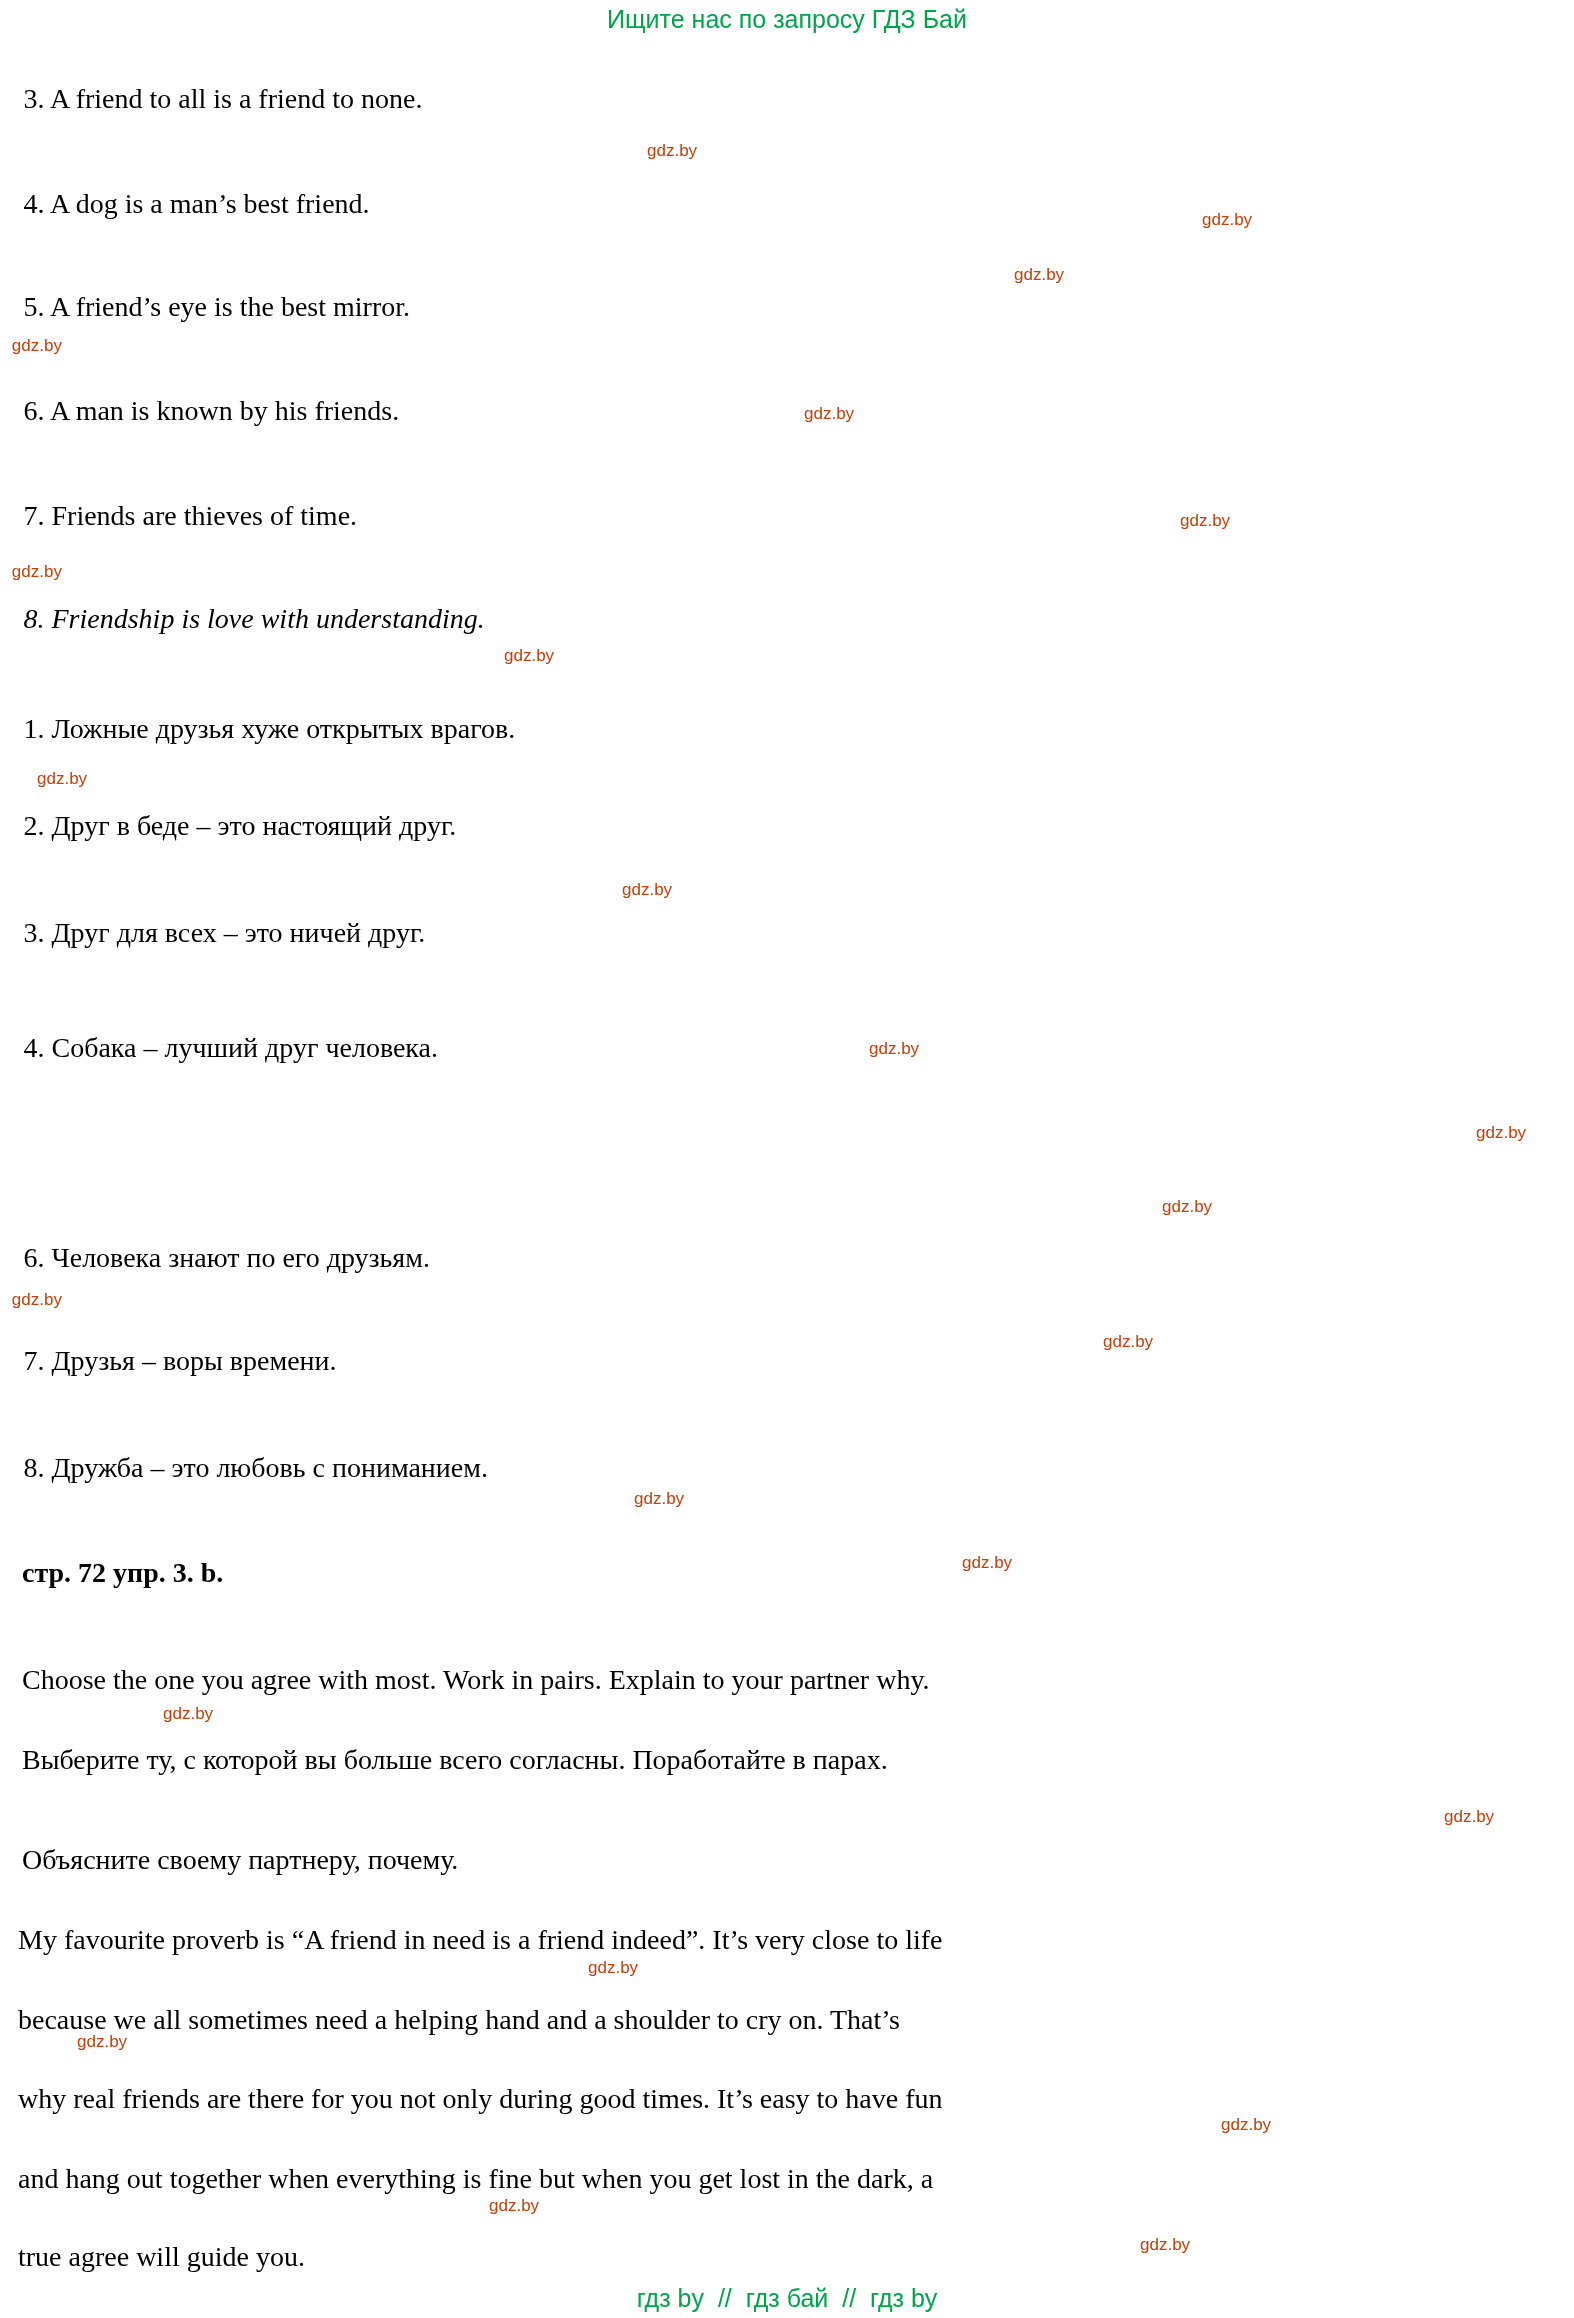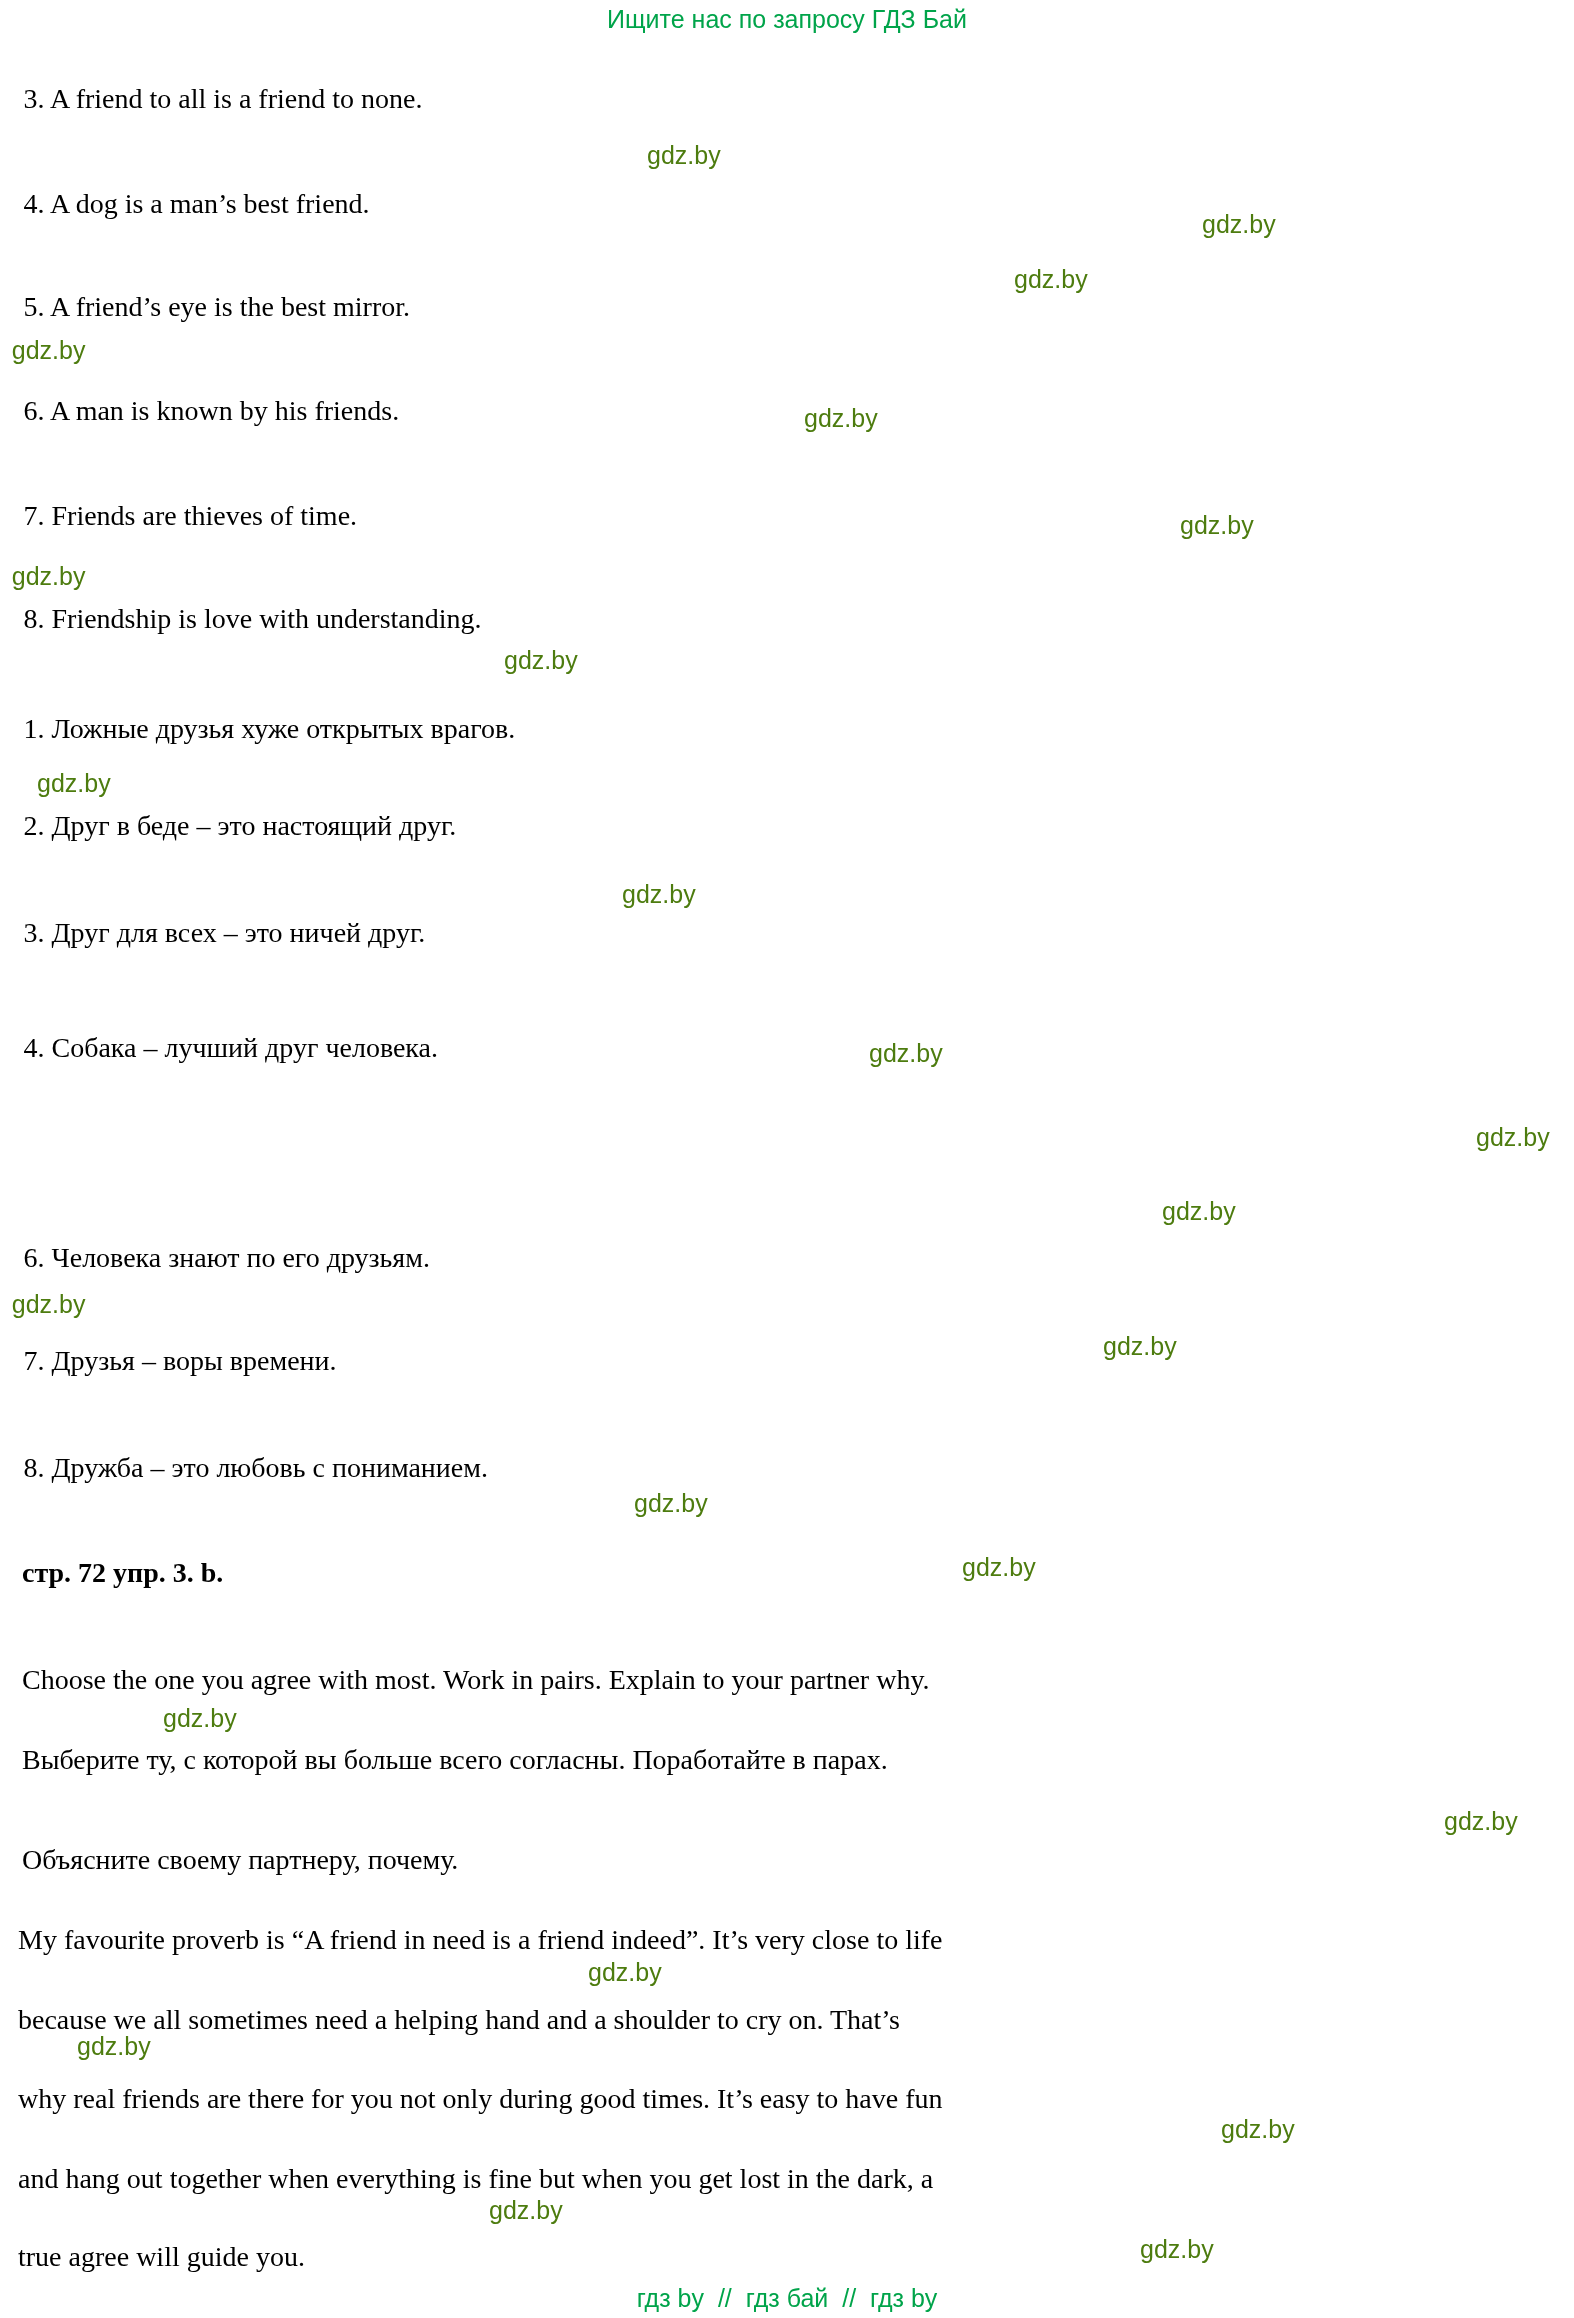--- a/index.html
+++ b/index.html
@@ -34,39 +34,39 @@
     color: #000000;
     white-space: nowrap;
     line-height: 1.2;
     font-family: "Liberation Serif", serif;
   }
   .heading {
     font-weight: bold;
   }
   .watermark {
     position: absolute;
-    font-size: 25px;
-    color: #4d7c0f;
+    font-size: 17px;
+    color: #c2410c;
     font-family: "Liberation Sans", sans-serif;
     white-space: nowrap;
   }
 </style>
 </head>
 <body>
 
 <div class="page">
 
   <div class="banner" style="top:4.7px;">Ищите нас по запросу ГДЗ Бай</div>
 
   <div class="line" style="top:82px;left:23.5px;">3. A friend to all is a friend to none.</div>
   <div class="line" style="top:187px;left:23.5px;">4. A dog is a man’s best friend.</div>
   <div class="line" style="top:290px;left:23.5px;">5. A friend’s eye is the best mirror.</div>
   <div class="line" style="top:394px;left:23.5px;">6. A man is known by his friends.</div>
   <div class="line" style="top:499px;left:23.5px;">7. Friends are thieves of time.</div>
-  <div class="line" style="top:602px;left:23.5px;">8. Friendship is love with understanding.</div>
+  <div class="line" style="top:602px;left:23.5px;font-style:italic;">8. Friendship is love with understanding.</div>
 
   <div class="line" style="top:712px;left:23.5px;">1. Ложные друзья хуже открытых врагов.</div>
   <div class="line" style="top:809px;left:23.5px;">2. Друг в беде – это настоящий друг.</div>
   <div class="line" style="top:916px;left:23.5px;">3. Друг для всех – это ничей друг.</div>
   <div class="line" style="top:1031px;left:23.5px;">4. Собака – лучший друг человека.</div>
   <div class="line" style="top:1241px;left:23.5px;">6. Человека знают по его друзьям.</div>
   <div class="line" style="top:1344px;left:23.5px;">7. Друзья – воры времени.</div>
   <div class="line" style="top:1451px;left:23.5px;">8. Дружба – это любовь с пониманием.</div>
 
   <div class="line heading" style="top:1556px;left:22px;">стр. 72 упр. 3. b.</div>

